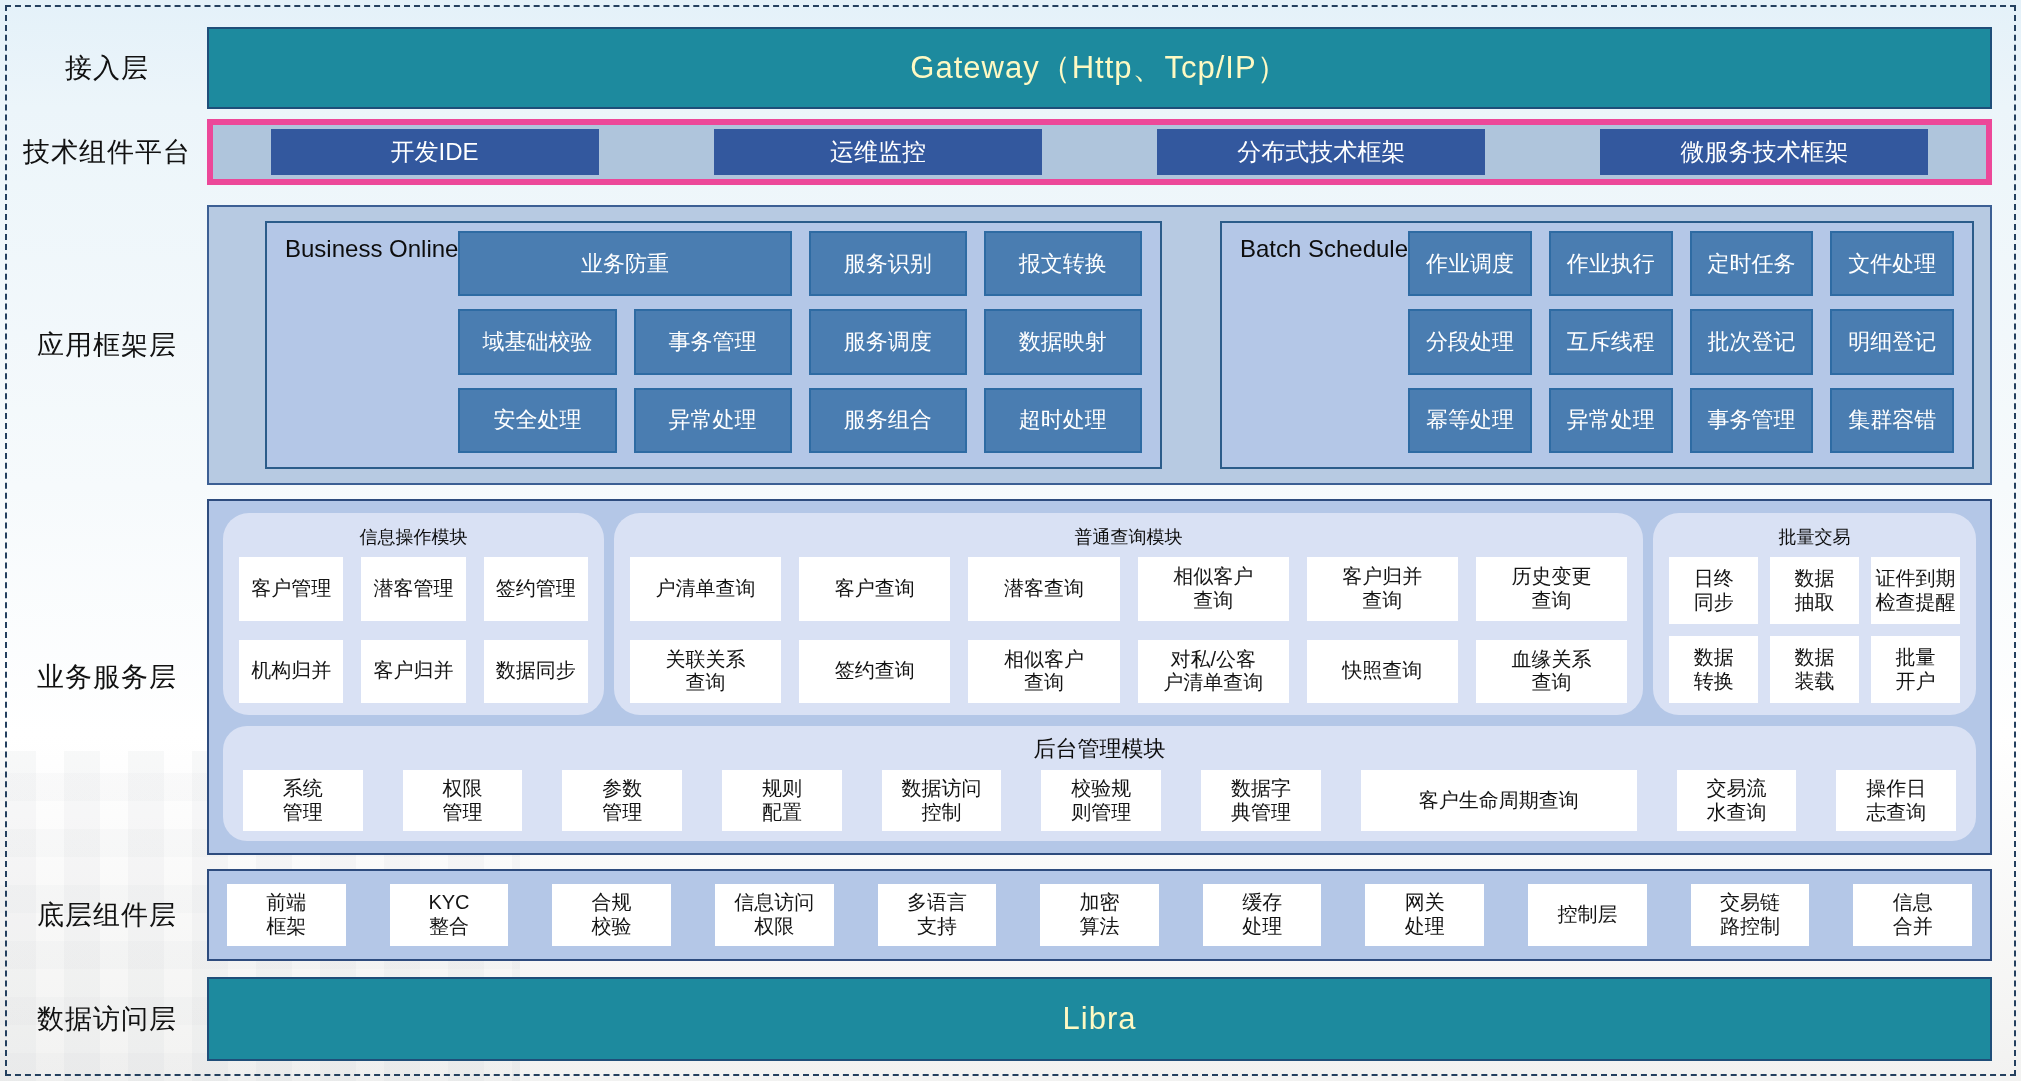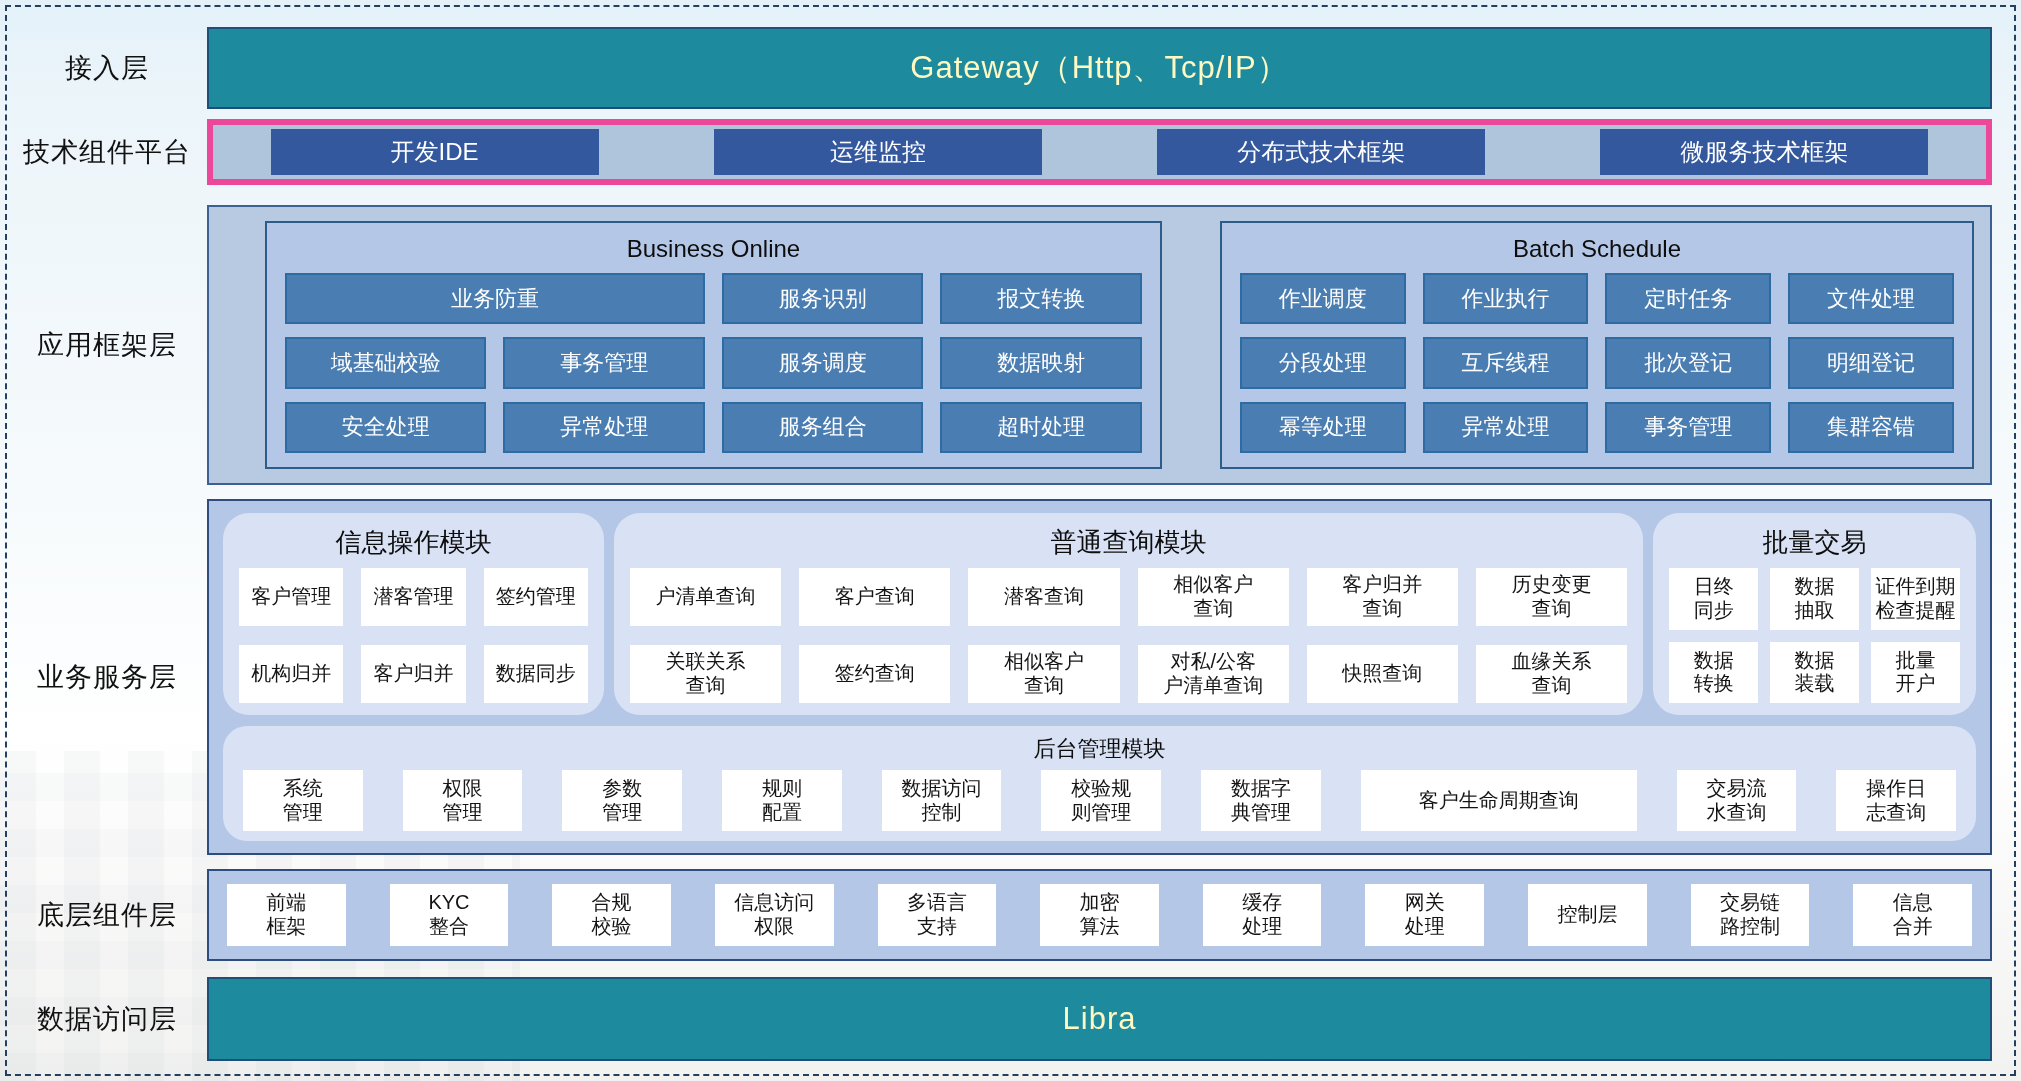--- a/index.html
+++ b/index.html
@@ -44,21 +44,21 @@
     display:flex;align-items:center;justify-content:center;box-sizing:border-box;
   }
 
   
   .framework-outer{
     flex:1;background:#b7cae2;border:2px solid #3c5f94;box-sizing:border-box;
     display:flex;gap:18px;padding:14px 16px;
   }
   .fw-panel{
     background:#b4c7e7;border:2px solid #2b5c8a;box-sizing:border-box;
-    display:flex;flex-direction:column;padding:8px 18px 14px 18px;margin-left:40px;
+    display:flex;flex-direction:row;padding:8px 18px 14px 18px;margin-left:40px;
   }
   .fw-panel.online{flex:54 1 0;}
   .fw-panel.batch{flex:45 1 0;}
   .panel-title{
     text-align:center;color:#0d0d0d;font-size:24px;padding:4px 0 10px 0;flex:0 0 auto;
   }
   .fw-grid{
     flex:1;display:grid;grid-template-columns:repeat(4,1fr);gap:13px 17px;
   }
   .fbox{
@@ -71,21 +71,21 @@
   
   .service-outer{
     flex:1;background:#b4c7e7;border:2px solid #2e4c7e;box-sizing:border-box;
     display:flex;flex-direction:column;gap:11px;padding:12px 14px;
   }
   .svc-top{flex:62 1 0;display:flex;gap:10px;}
   .svc-panel{
     background:#d9e1f4;border-radius:26px;display:flex;flex-direction:column;
     padding:8px 16px 12px 16px;box-sizing:border-box;
   }
-  .svc-panel .panel-title{font-size:26px;padding:4px 0 8px 0;}
+  .svc-panel .panel-title{font-size:18px;padding:4px 0 8px 0;}
   .svc-panel.info{flex:21 1 0;}
   .svc-panel.query{flex:60 1 0;}
   .svc-panel.batch{flex:17.5 1 0;justify-content:center;}
   .svc-grid{flex:1;display:grid;gap:19px 18px;}
   .svc-grid.cols-3{grid-template-columns:repeat(3,1fr);}
   .svc-grid.cols-6{grid-template-columns:repeat(6,1fr);}
   .svc-grid.tight{gap:12px 12px;}
   .wbox{
     background:#ffffff;color:#141414;font-size:20px;line-height:1.18;
     display:flex;align-items:center;justify-content:center;text-align:center;

